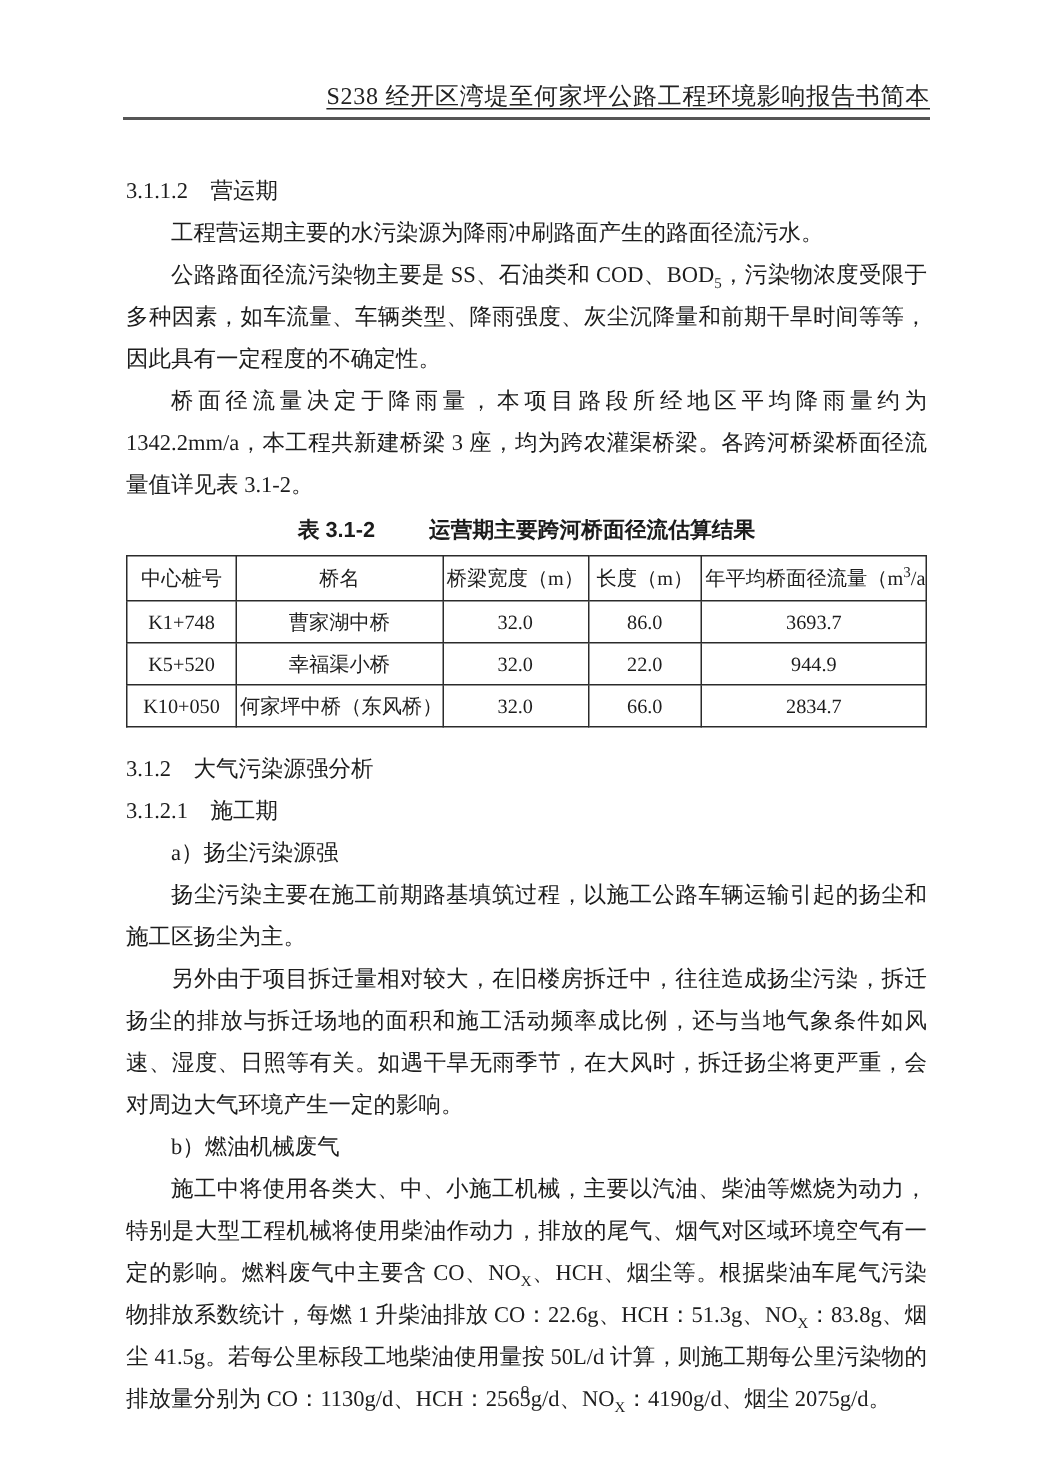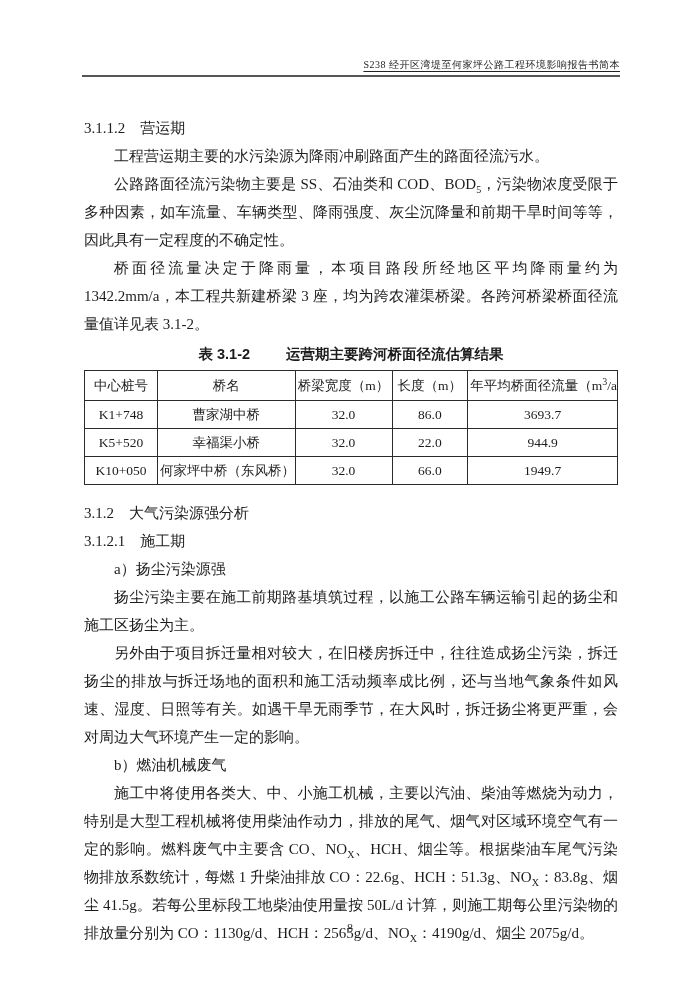--- a/index.html
+++ b/index.html
@@ -19,21 +19,21 @@
   
   .page-header {
     position: absolute;
     top: 54px;
     left: 82px;
     right: 80px;
     text-align: right;
   }
   .page-header .title {
     display: inline-block;
-    font-size: 10px;
+    font-size: 16px;
     letter-spacing: 0.5px;
     color: #222;
     text-decoration: underline;
     text-underline-offset: 3px;
   }
   .page-header .rule {
     margin-top: 3px;
     border: none;
     border-top: 2px solid #565656;
     height: 0;
@@ -150,21 +150,21 @@
           <td>幸福渠小桥</td>
           <td>32.0</td>
           <td>22.0</td>
           <td>944.9</td>
         </tr>
         <tr>
           <td>K10+050</td>
           <td>何家坪中桥（东风桥）</td>
           <td>32.0</td>
           <td>66.0</td>
-          <td>1949.7</td>
+          <td>2834.7</td>
         </tr>
       </tbody>
     </table>
 
     <h3>3.1.2　大气污染源强分析</h3>
 
     <h4>3.1.2.1　施工期</h4>
 
     <p class="sub-item">a）扬尘污染源强</p>
 

